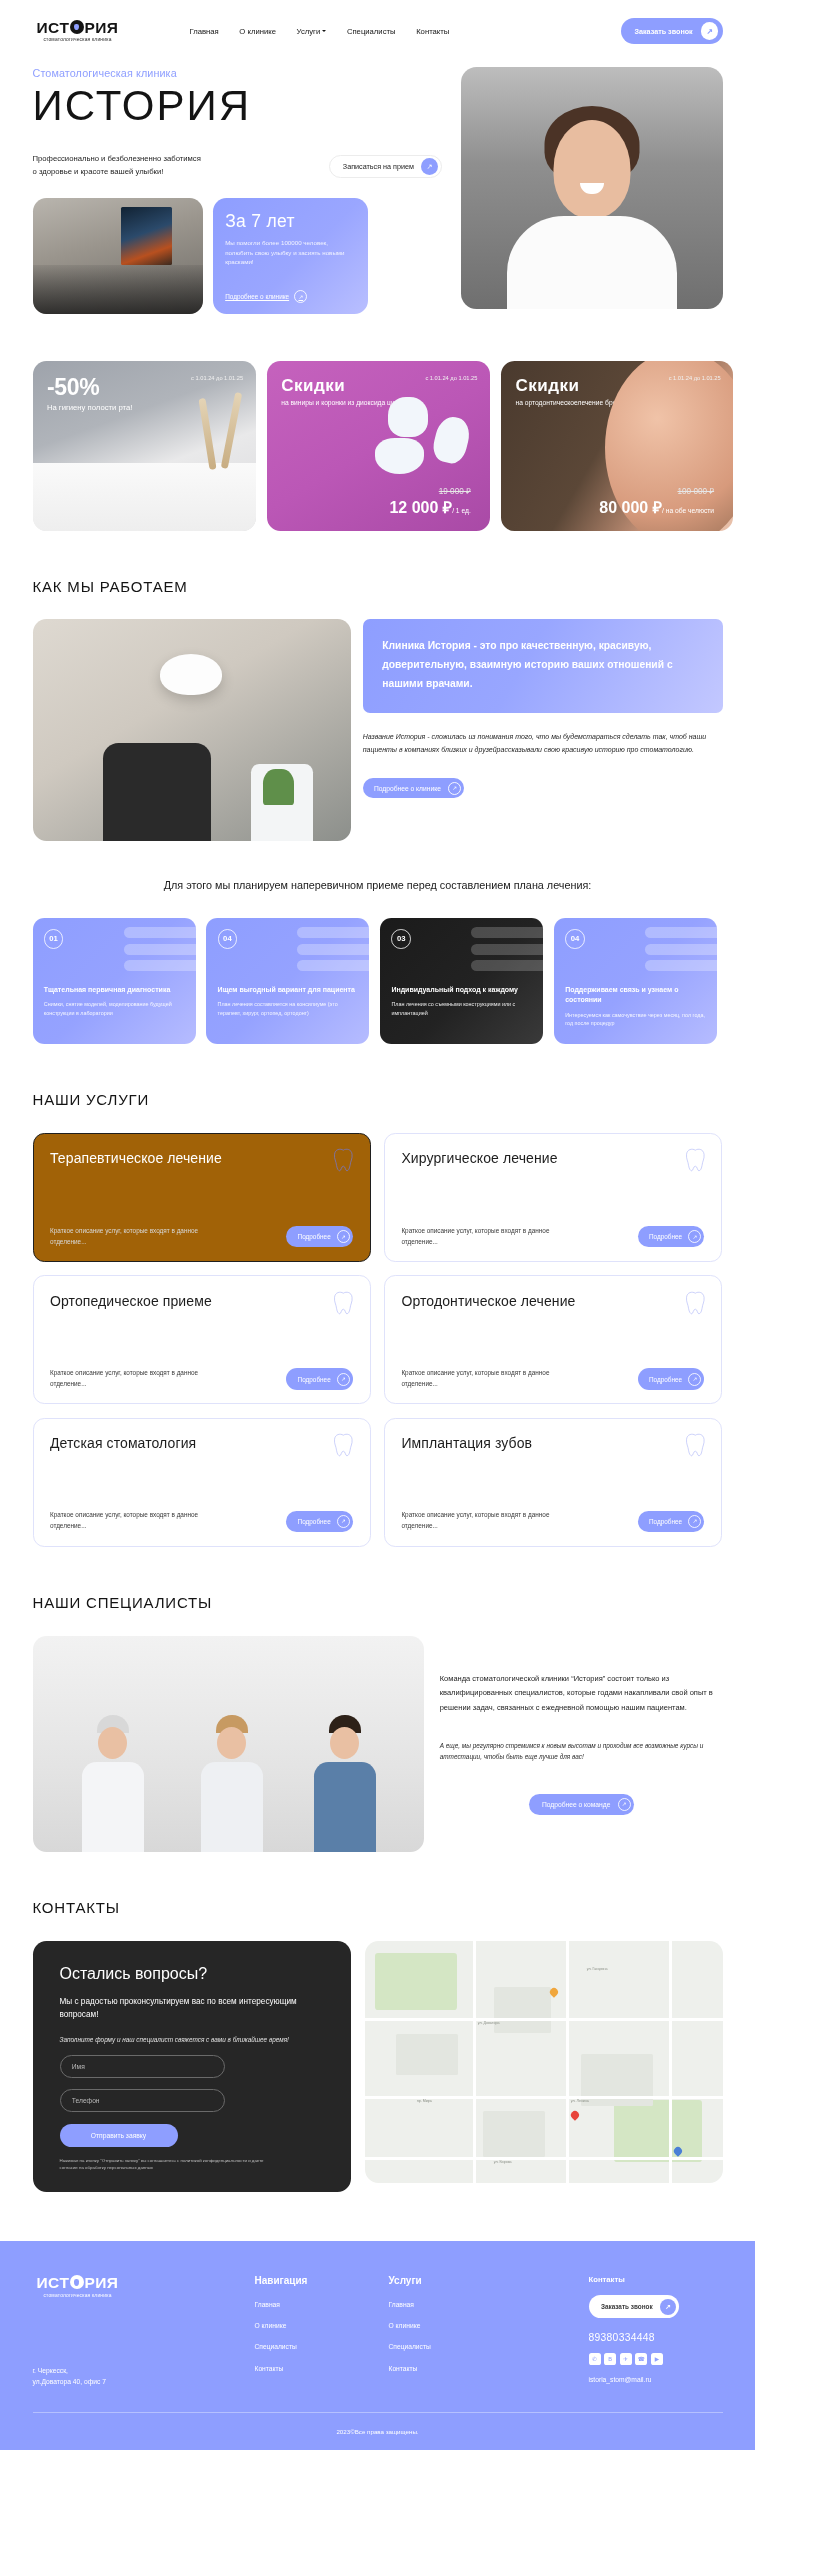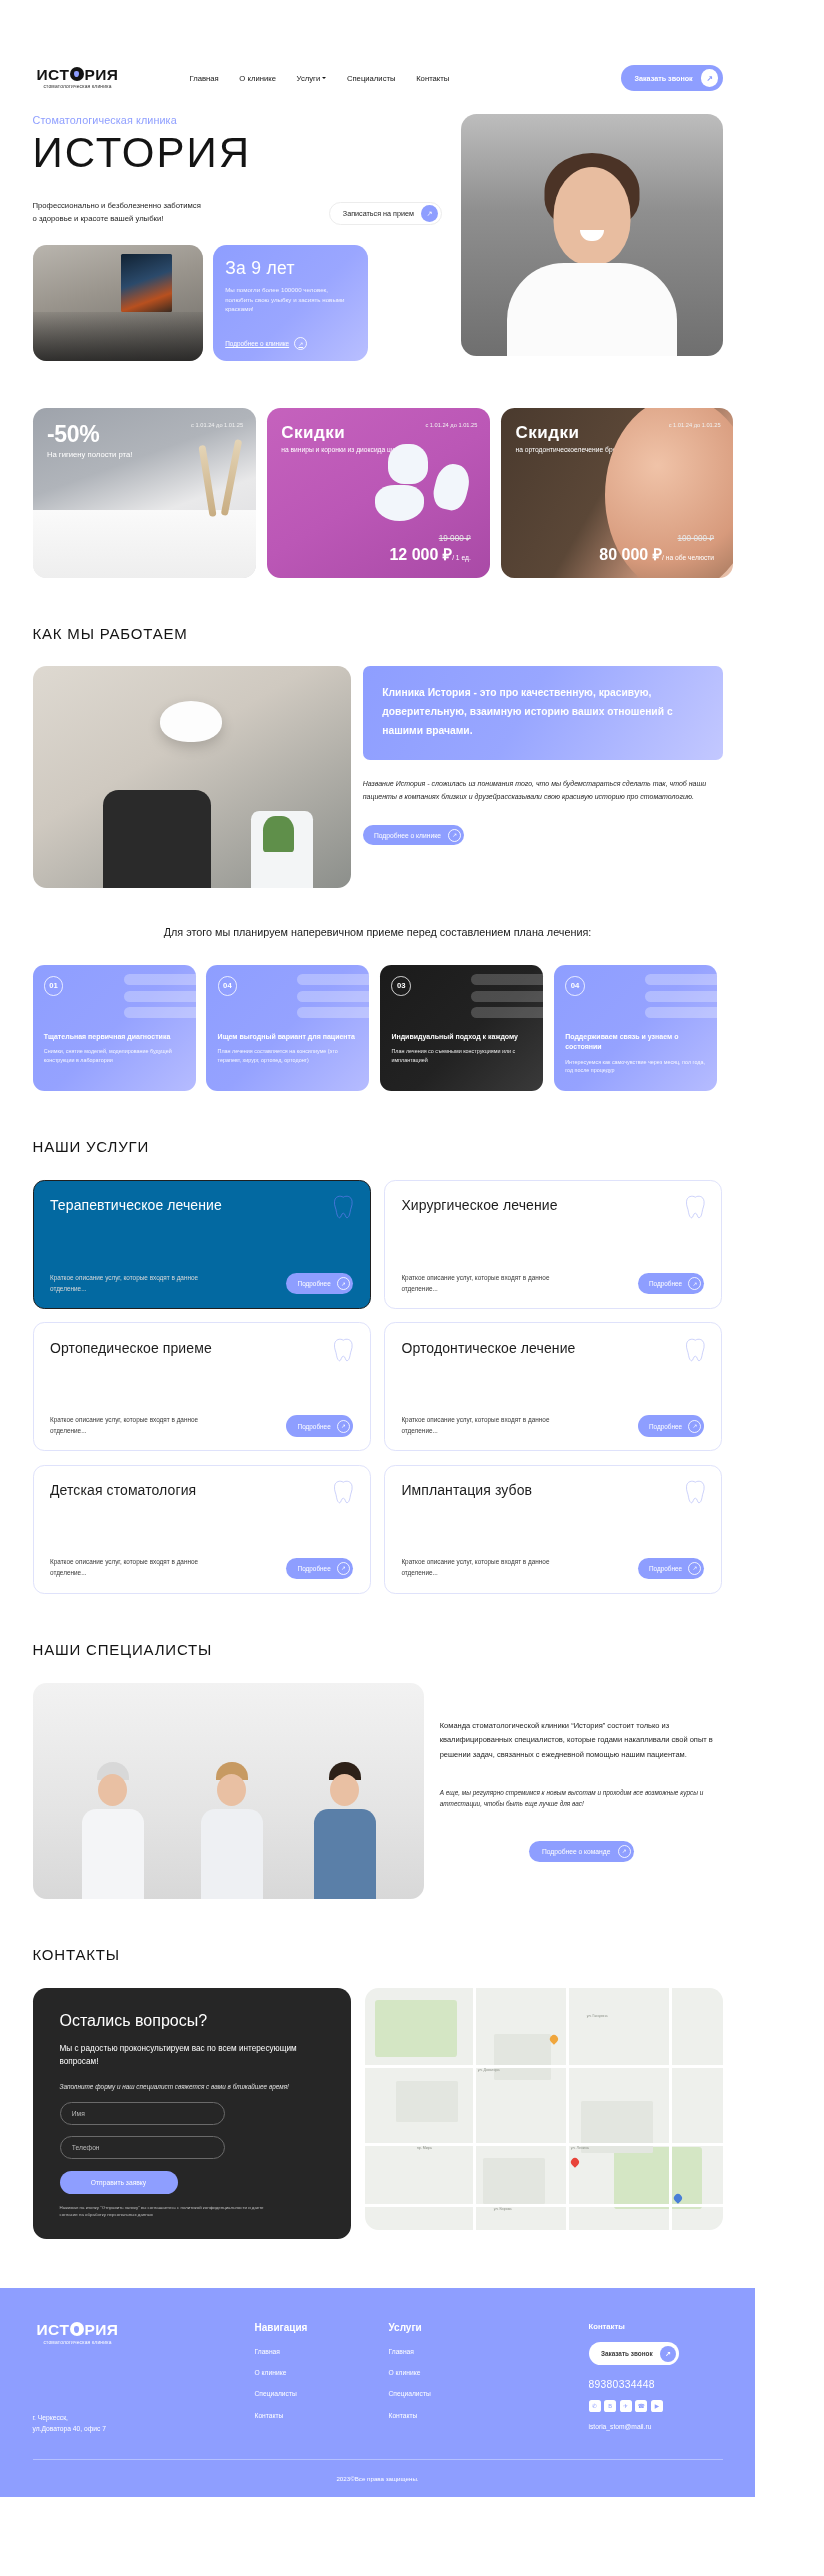--- a/index.html
+++ b/index.html
@@ -4,21 +4,21 @@
 <style>
   * { box-sizing: border-box; margin: 0; padding: 0; }
   html, body { width: 824px; }
   body {
     font-family: "Liberation Sans", sans-serif;
     background: #ffffff;
     color: #1d1d1d;
     width: 824px;
     overflow-x: hidden;
   }
-  .page { width: 755px; position: relative; margin-top: 47px; }
+  .page { width: 755px; position: relative; }
   .wrap { width: 690px; margin: 0 auto; position: relative; }
 
   
   .header { height: 62px; display: flex; align-items: center; }
   .header .wrap { display: flex; align-items: center; }
   .logo { width: 90px; flex: none; }
   .logo-word { display: flex; align-items: center; justify-content: center;
     font-size: 15.5px; font-weight: 700; letter-spacing: 0.5px; line-height: 1;
     color: #141414; }
   .logo-word .o-tooth { display: inline-flex; align-items: center; justify-content: center;
@@ -172,21 +172,21 @@
   .step .bars i { display: block; height: 11.3px; border-radius: 7.2px; margin-bottom: 5.2px;
     background: rgba(255,255,255,.28); }
   .step.dark .bars i { background: rgba(255,255,255,.20); }
   .step h4 { font-size: 7px; font-weight: 700; line-height: 1.5; margin-top: 36px; }
   .step p { font-size: 5.4px; line-height: 1.55; margin-top: 5.2px; color: rgba(255,255,255,.9); }
 
   
   .services { display: grid; grid-template-columns: 338px 338px; gap: 13.4px; margin-top: 25px; }
   .svc { height: 129px; border-radius: 11.3px; border: 0.5px solid #dfe2fb; background: #fff;
     padding: 15.5px 16.5px 13.4px; position: relative; display: flex; flex-direction: column; }
-  .svc.dark { background: #0369a1; border-color: #1f1f1f; color: #fff; }
+  .svc.dark { background: #a16207; border-color: #1f1f1f; color: #fff; }
   .svc h3 { font-size: 14px; font-weight: 400; line-height: 1.3; letter-spacing: 0.1px; width: 196px; }
   .svc-bottom { margin-top: auto; display: flex; align-items: flex-end; }
   .svc-desc { font-size: 6.4px; line-height: 1.7; color: #3a3a3a; width: 160px; }
   .svc.dark .svc-desc { color: #d8d8d8; }
   .btn-more { margin-left: auto; background: #8e9eff; color: #fff; border: none; border-radius: 15.5px;
     height: 21.6px; padding: 0 3.1px 0 11.3px; display: inline-flex; align-items: center; gap: 6.2px;
     font-size: 6.4px; cursor: pointer; font-family: inherit; }
   .tooth-icon { position: absolute; right: 15.5px; top: 14.4px; width: 20.6px; height: 24px; }
 
   
@@ -316,21 +316,21 @@
           <div class="hero-row">
             <p class="hero-sub">Профессионально и безболезненно заботимся о здоровье и красоте вашей улыбки!</p>
             <button class="btn-appt">
               <span>Записаться на прием</span>
               <span class="circ">↗</span>
             </button>
           </div>
           <div class="hero-cards">
             <div class="photo-interior"></div>
             <div class="stat-card">
-              <h3>За 9 лет</h3>
+              <h3>За 7 лет</h3>
               <p>Мы помогли более 100000 человек, полюбить свою улыбку и засиять новыми красками!</p>
               <a href="#" class="stat-link">
                 <span>Подробнее о клинике</span>
                 <span class="ring">↗</span>
               </a>
             </div>
           </div>
         </div>
         <div class="hero-right">
           <div class="person-hair"></div>

